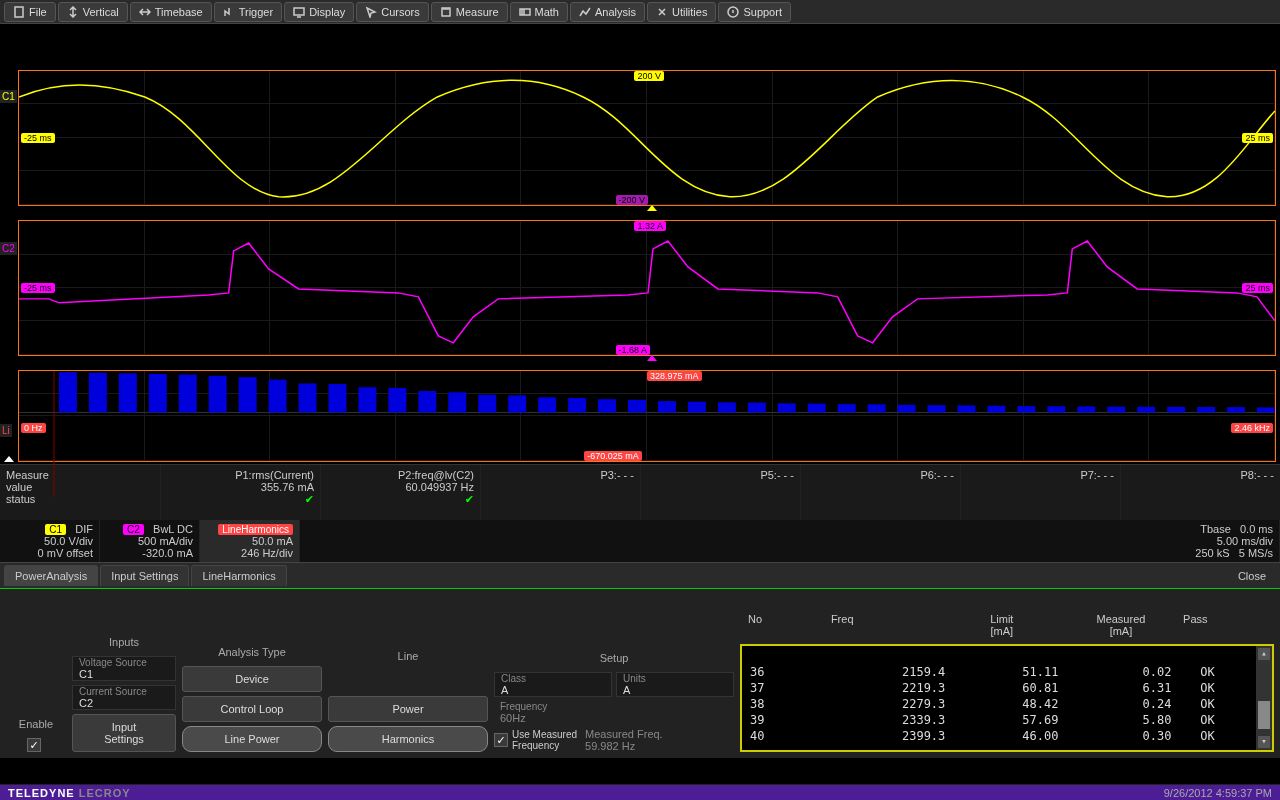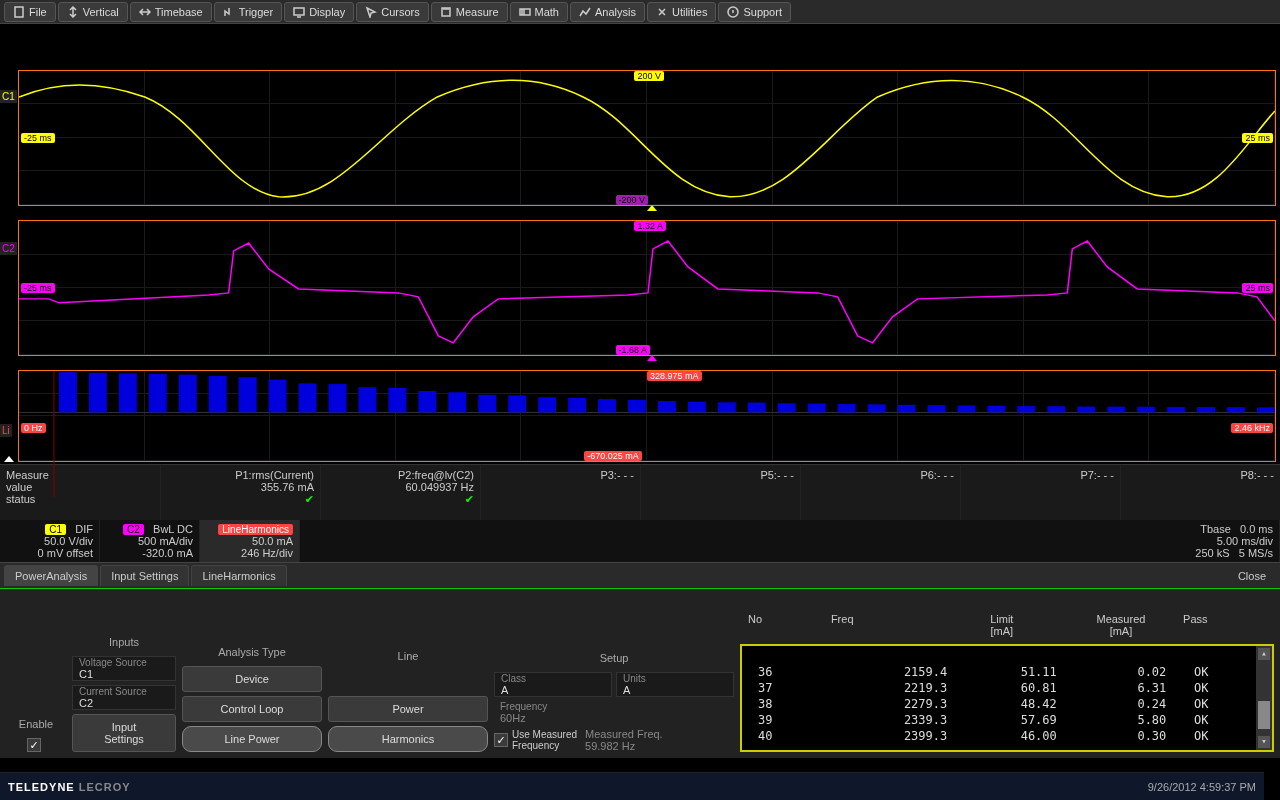--- a/index.html
+++ b/index.html
@@ -33,25 +33,25 @@
 .btn { background:#3a3a3a; border:1px solid #555; border-radius:3px; padding:6px 16px; text-align:center; cursor:pointer; color:#ddd; font-size:11px; }
 .btn.active { background:#4a4a4a; border-color:#888;border-radius:9px; }
 .field { background:#1a1a1a; border:1px solid #333; padding:0 6px; font-size:11px; }
 .field .flbl { color:#888; font-size:10px; }
 .field .fval { color:#ddd; }
 .chk { display:inline-flex; align-items:center; justify-content:center; width:14px; height:14px; background:#3a3a3a; border:1px solid #666; margin-right:4px; }
 .chk.on::after { content:"✓"; font-size:11px; color:#fff; }
 .tbl-wrap { flex:1; }
 .tbl-hdr { display:flex; color:#ccc; font-size:11px; padding:3px 8px; }
 .tbl-body { border:2px solid #cc0; background:#000; height:108px; position:relative; font-family:monospace; font-size:12px; overflow:hidden; }
-.tbl-row { display:flex; padding:1px 16px; color:#ddd; }
+.tbl-row { display:flex; padding:1px 8px; color:#ddd; }
 .tbl-col { text-align:right; }
 .scroll { position:absolute; right:0; top:0; bottom:0; width:16px; background:#333; }
 .scroll .thumb { position:absolute; left:2px; right:2px; background:#888; }
-.footer { position:absolute; bottom:0; left:0; right:16px; height:28px; background:#0f172a; display:flex; align-items:center; padding:0 8px; color:#aaa; font-size:11px; border-top:1px solid #222; }
+.footer { position:absolute; bottom:0; left:0; right:0; height:16px; background:#4c1d95; display:flex; align-items:center; padding:0 8px; color:#aaa; font-size:11px; border-top:1px solid #222; }
 .footer .ts { margin-left:auto; }
 svg.icon { width:12px; height:12px; fill:none; stroke:#ccc; stroke-width:1.5; }
 </style>
 </head>
 <body>
 
 <div class="menubar">
   <div class="mb">
       <svg class="icon">
         <rect x="2" y="1" width="8" height="10"></rect>

